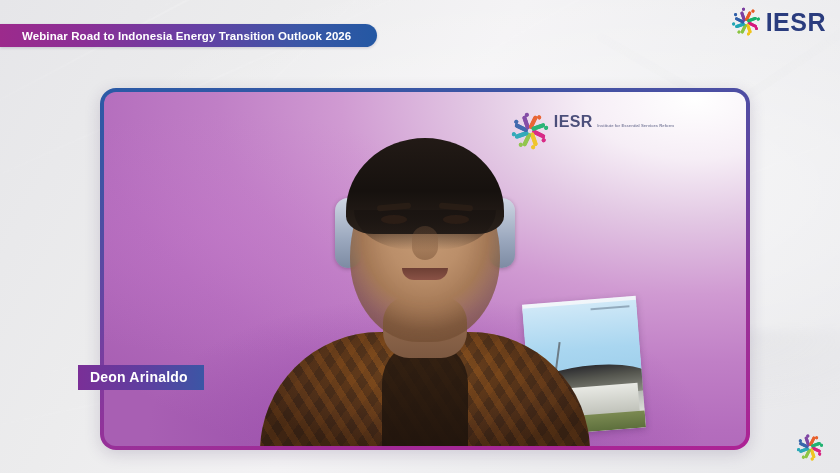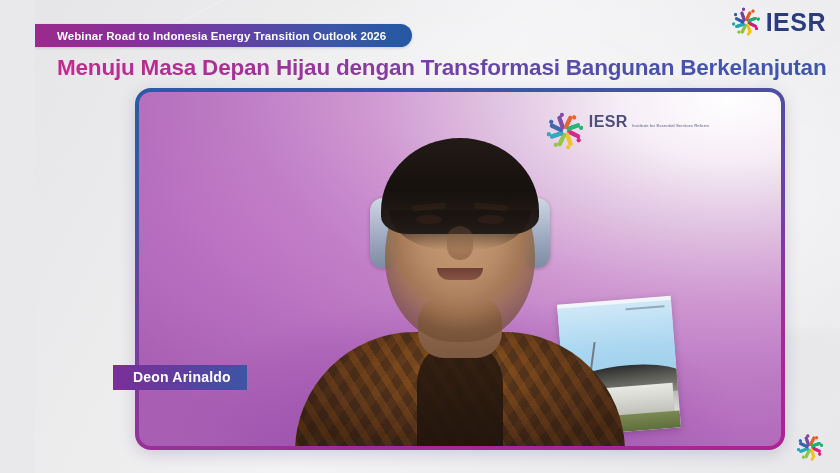--- a/index.html
+++ b/index.html
@@ -3,21 +3,21 @@
 <meta charset="utf-8">
 <style>
   html,body{margin:0;padding:0;}
   body{
     width:840px;height:473px;overflow:hidden;position:relative;
     font-family:"Liberation Sans", sans-serif;
     background:#e9e9ec;
   }
 
   
-  .stage{position:absolute;inset:0;overflow:hidden;margin-left:35px;}
+  .stage{position:absolute;inset:0;overflow:hidden;}
   .bg-base{
     position:absolute;inset:0;
     background:
       linear-gradient(118deg,#e6e6e9 0%,#ececed 26%,#f3f2f4 48%,#eeeef0 66%,#e8e8eb 100%);
   }
   
   .bg-streaks{position:absolute;inset:0;opacity:.55;}
   .bg-streaks i{
     position:absolute;display:block;background:linear-gradient(90deg,rgba(255,255,255,0) 0%,rgba(255,255,255,.85) 45%,rgba(255,255,255,0) 100%);
     height:2px;transform-origin:left center;filter:blur(.6px);
@@ -197,21 +197,21 @@
     position:absolute;bottom:178px;width:26px;height:70px;border-radius:13px;
     background:linear-gradient(180deg,#cfd7e4,#9aa7bd 60%,#7d8ba3);
     box-shadow:0 1px 4px rgba(0,0,0,.25);
   }
   .hp.l{left:calc(50% - 90px);}
   .hp.r{left:calc(50% + 64px);}
 
   
   .nameplate{position:absolute;left:78px;top:365px;z-index:5;}
   .np-name{
-    display:inline-block;padding:4px 16px 5px 20px;
+    display:inline-block;padding:4px 16px 5px 12px;
     background:linear-gradient(90deg,#7a2f97 0%,#5d3fa0 55%,#3b56a5 100%);
     color:#fff;font-size:14px;font-weight:700;letter-spacing:.2px;
   }
   .np-role{
     display:block;min-width:220px;padding:5px 16px 7px 16px;box-sizing:border-box;
     background:#2b5a9e;color:#eaf1fa;font-size:11.5px;line-height:1.35;font-weight:400;
   }
 
   
   .corner-logo{position:absolute;right:18px;bottom:14px;opacity:.95;}
@@ -241,21 +241,20 @@
     <span class="blade b1"></span>
     <span class="blade b2"></span>
     <span class="blade b3"></span>
   </div>
   <div class="bg-haze"></div>
 
   <div class="badge">
     <span>Webinar Road to Indonesia Energy Transition Outlook 2026</span>
   </div>
 
-  <div class="headline">Menuju Masa Depan Hijau dengan Transformasi Bangunan Berkelanjutan</div>
 
   <div class="brand">
     <span class="pin" id="pin-header" style="width: 26px; height: 26px;">
         <i style="width: 10.4px; height: 2.99px; background: rgb(214, 25, 125); border-radius: 999px; margin-top: -1.495px; transform: rotate(0deg) translateX(1.82px) rotate(26deg); transform-origin: 0% 50%;"></i>
         <i style="width: 3.1395px; height: 3.1395px; background: rgb(214, 25, 125); border-radius: 50%; margin-top: -1.56975px; transform: rotate(34deg) translateX(11.076px); transform-origin: 0% 50%;"></i>
         <i style="width: 10.4px; height: 2.99px; background: rgb(240, 196, 25); border-radius: 999px; margin-top: -1.495px; transform: rotate(45deg) translateX(1.82px) rotate(26deg); transform-origin: 0% 50%;"></i>
         <i style="width: 3.1395px; height: 3.1395px; background: rgb(240, 196, 25); border-radius: 50%; margin-top: -1.56975px; transform: rotate(79deg) translateX(11.076px); transform-origin: 0% 50%;"></i>
         <i style="width: 10.4px; height: 2.99px; background: rgb(138, 196, 63); border-radius: 999px; margin-top: -1.495px; transform: rotate(90deg) translateX(1.82px) rotate(26deg); transform-origin: 0% 50%;"></i>
         <i style="width: 3.1395px; height: 3.1395px; background: rgb(138, 196, 63); border-radius: 50%; margin-top: -1.56975px; transform: rotate(124deg) translateX(11.076px); transform-origin: 0% 50%;"></i>
         <i style="width: 10.4px; height: 2.99px; background: rgb(33, 166, 181); border-radius: 999px; margin-top: -1.495px; transform: rotate(135deg) translateX(1.82px) rotate(26deg); transform-origin: 0% 50%;"></i>

